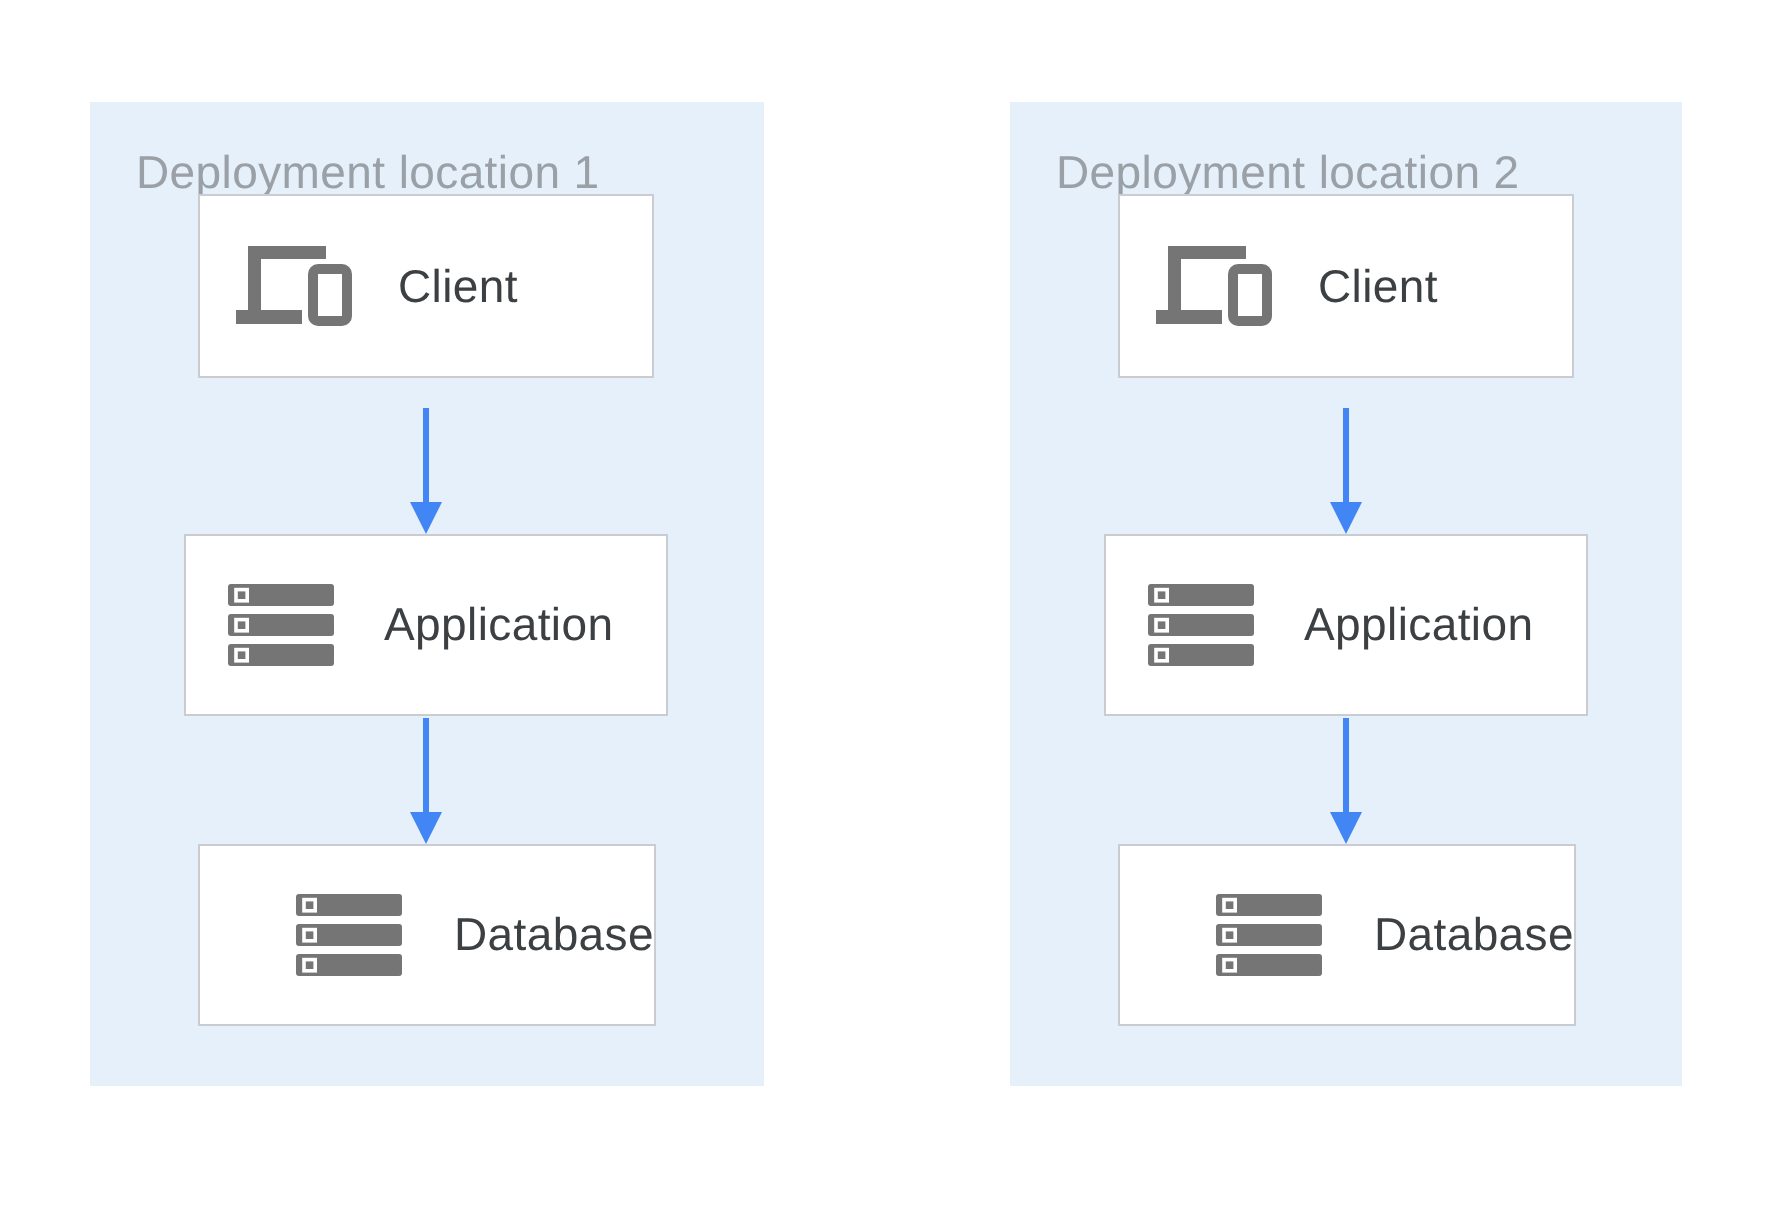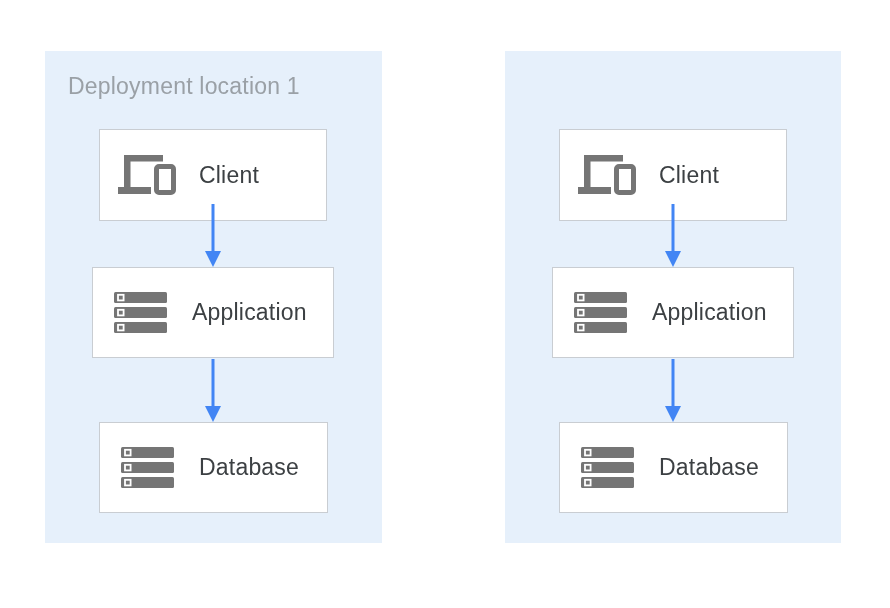--- a/index.html
+++ b/index.html
@@ -27,23 +27,23 @@
     font-size:23px;color:var(--title-gray);letter-spacing:0.2px;
     white-space:nowrap;
   }
   .node{
     position:absolute;
     background:var(--box-bg);
     border:1px solid var(--box-border);
     display:flex;align-items:center;
     padding-left:18px;column-gap:23px;
   }
-  .node-client{left:54px;top:78px;width:228px;height:92px;}
+  .node-client{left:54px;top:46px;width:228px;height:92px;}
   .node-app{left:47px;top:216px;width:242px;height:91px;text-align:center;}
-  .node-db{left:54px;top:371px;width:229px;height:91px;}
+  .node-db{left:54px;top:371px;width:229px;height:91px;justify-content:flex-end;}
   .icon-holder{width:58px;display:flex;justify-content:center;align-items:center;flex:0 0 58px;}
   .node-label{
     font-size:23px;color:var(--label-dark);letter-spacing:0.2px;white-space:nowrap;
   }
   .arrow{position:absolute;left:158px;width:20px;height:63px;overflow:visible;}
   .arrow-1{top:153px;}
   .arrow-2{top:308px;}
   .arrow line{stroke:var(--arrow-blue);stroke-width:3;}
   .arrow polygon{fill:var(--arrow-blue);}
   .devices-glyph{fill:var(--icon-gray);}
@@ -103,20 +103,21 @@
           <rect class="server-led" x="4" y="2.8" width="5.6" height="5.6"></rect>
           <rect class="server-led" x="4" y="17.8" width="5.6" height="5.6"></rect>
           <rect class="server-led" x="4" y="32.8" width="5.6" height="5.6"></rect>
         </svg>
       </span>
       <span class="node-label">Database</span>
     </div>
   </section>
 
   <section class="panel panel-2">
+    <div class="panel-title">Deployment location 2</div>
 
     <div class="node node-client">
       <span class="icon-holder">
         <svg width="58" height="48" viewBox="0 0 58 48" aria-hidden="true">
           <path class="devices-glyph" d="M6 4 H45 V10.5 H12.5 V36 H6 Z"></path>
           <rect class="devices-glyph" x="0" y="36" width="33" height="7"></rect>
           <rect class="phone-body" x="38.5" y="15.5" width="17" height="26" rx="2.5"></rect>
         </svg>
       </span>
       <span class="node-label">Client</span>

